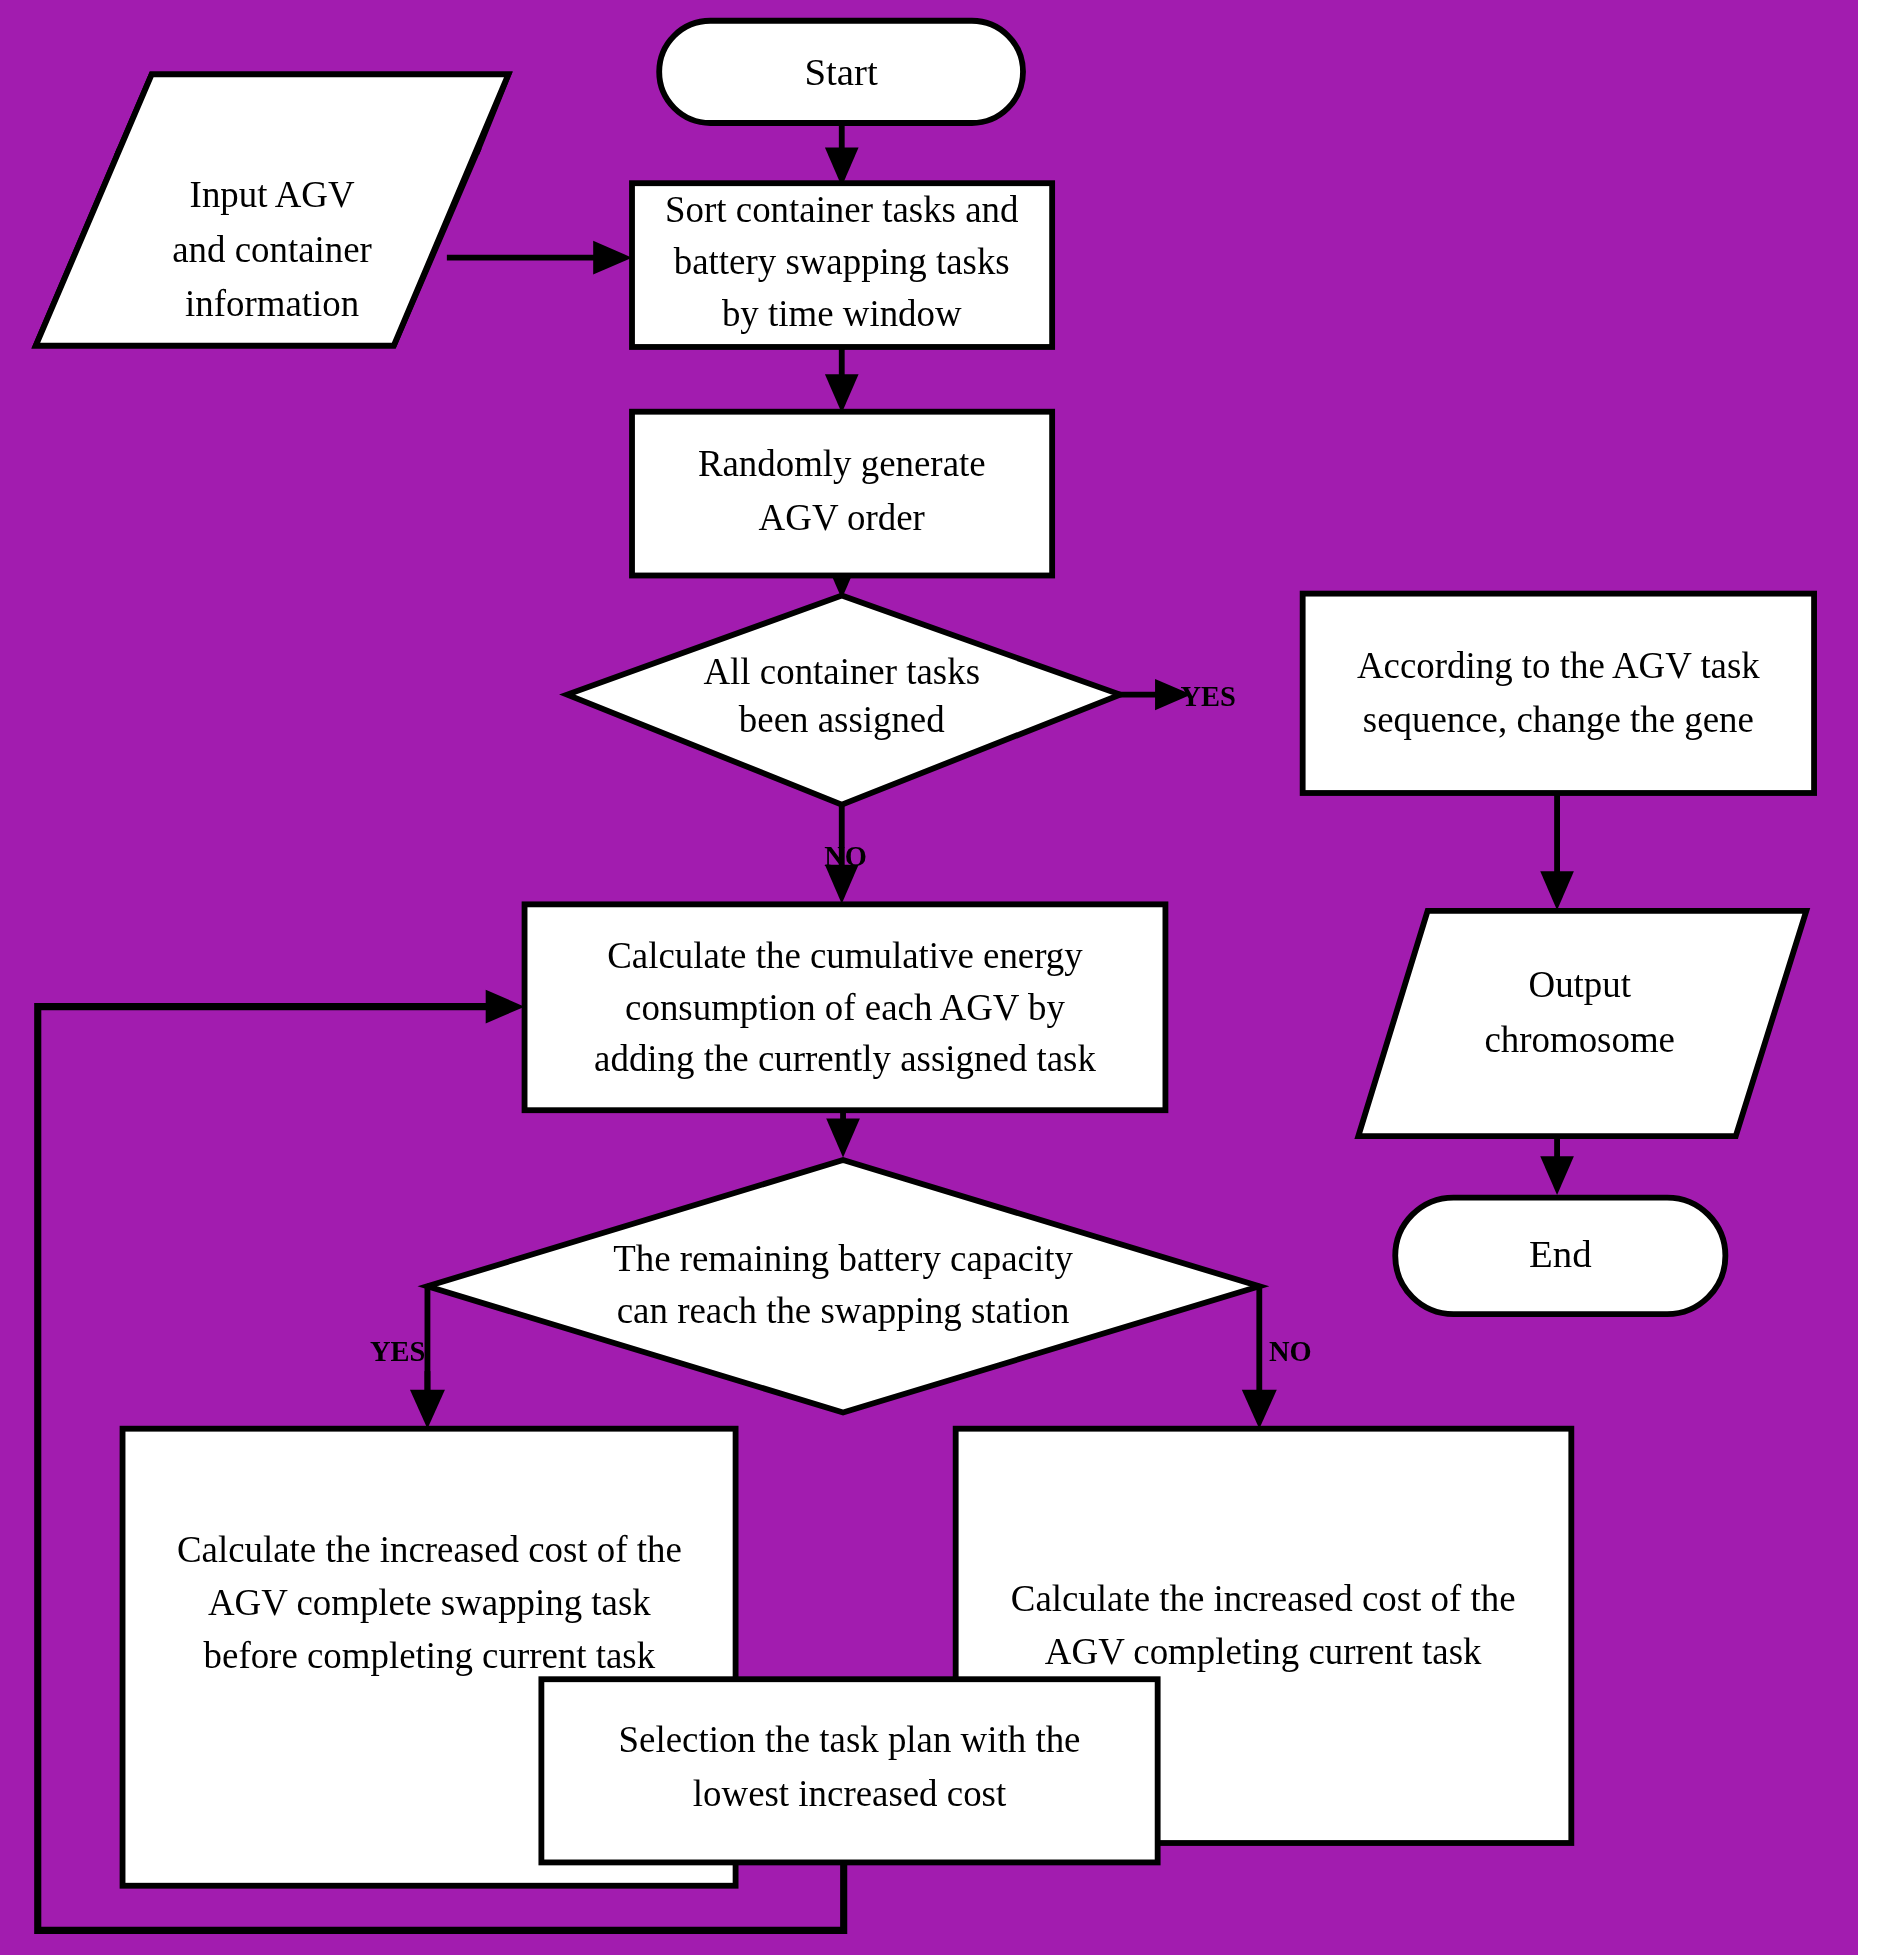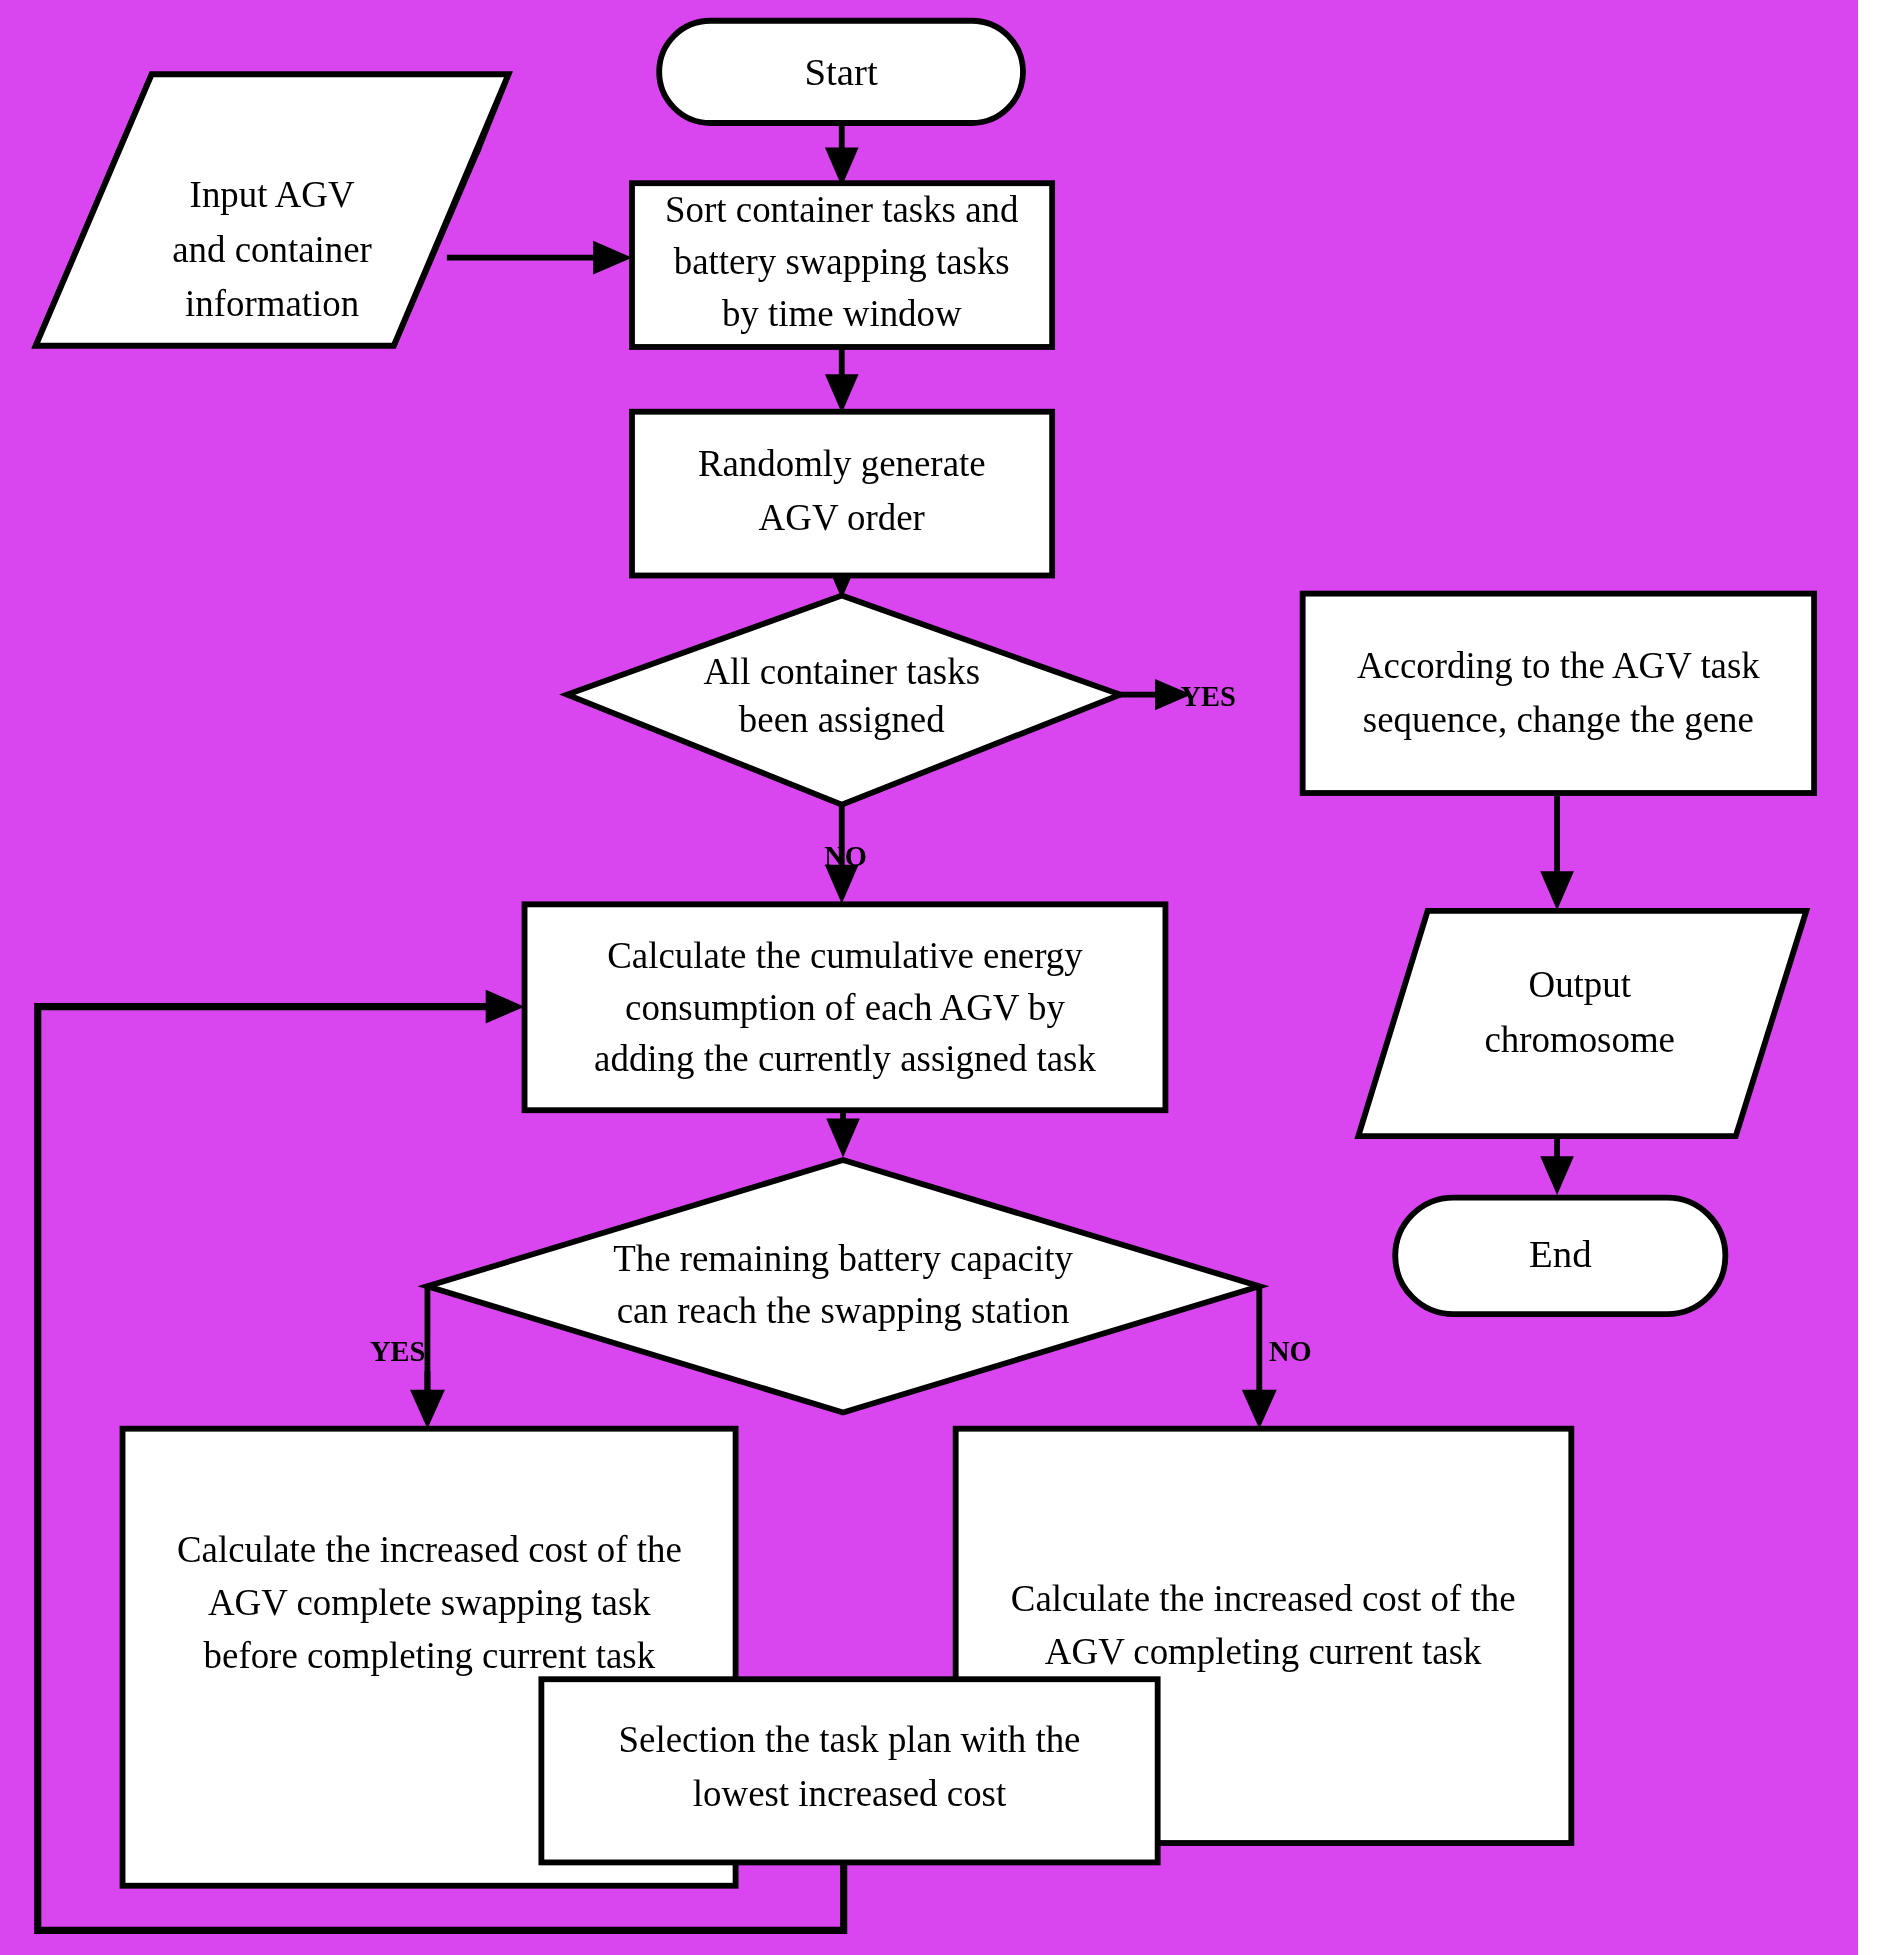--- a/index.html
+++ b/index.html
@@ -4,21 +4,21 @@
 <style>
   html, body {
     margin: 0;
     padding: 0;
     background: #ffffff;
   }
   #page {
     position: relative;
     width: 1858px;
     height: 1955px;
-    background: #d946ef;
+    background: #a21caf;
     overflow: hidden;
   }
   svg#flow {
     position: absolute;
     left: 0;
     top: 0;
     width: 1879px;
     height: 1955px;
     display: block;
   }

